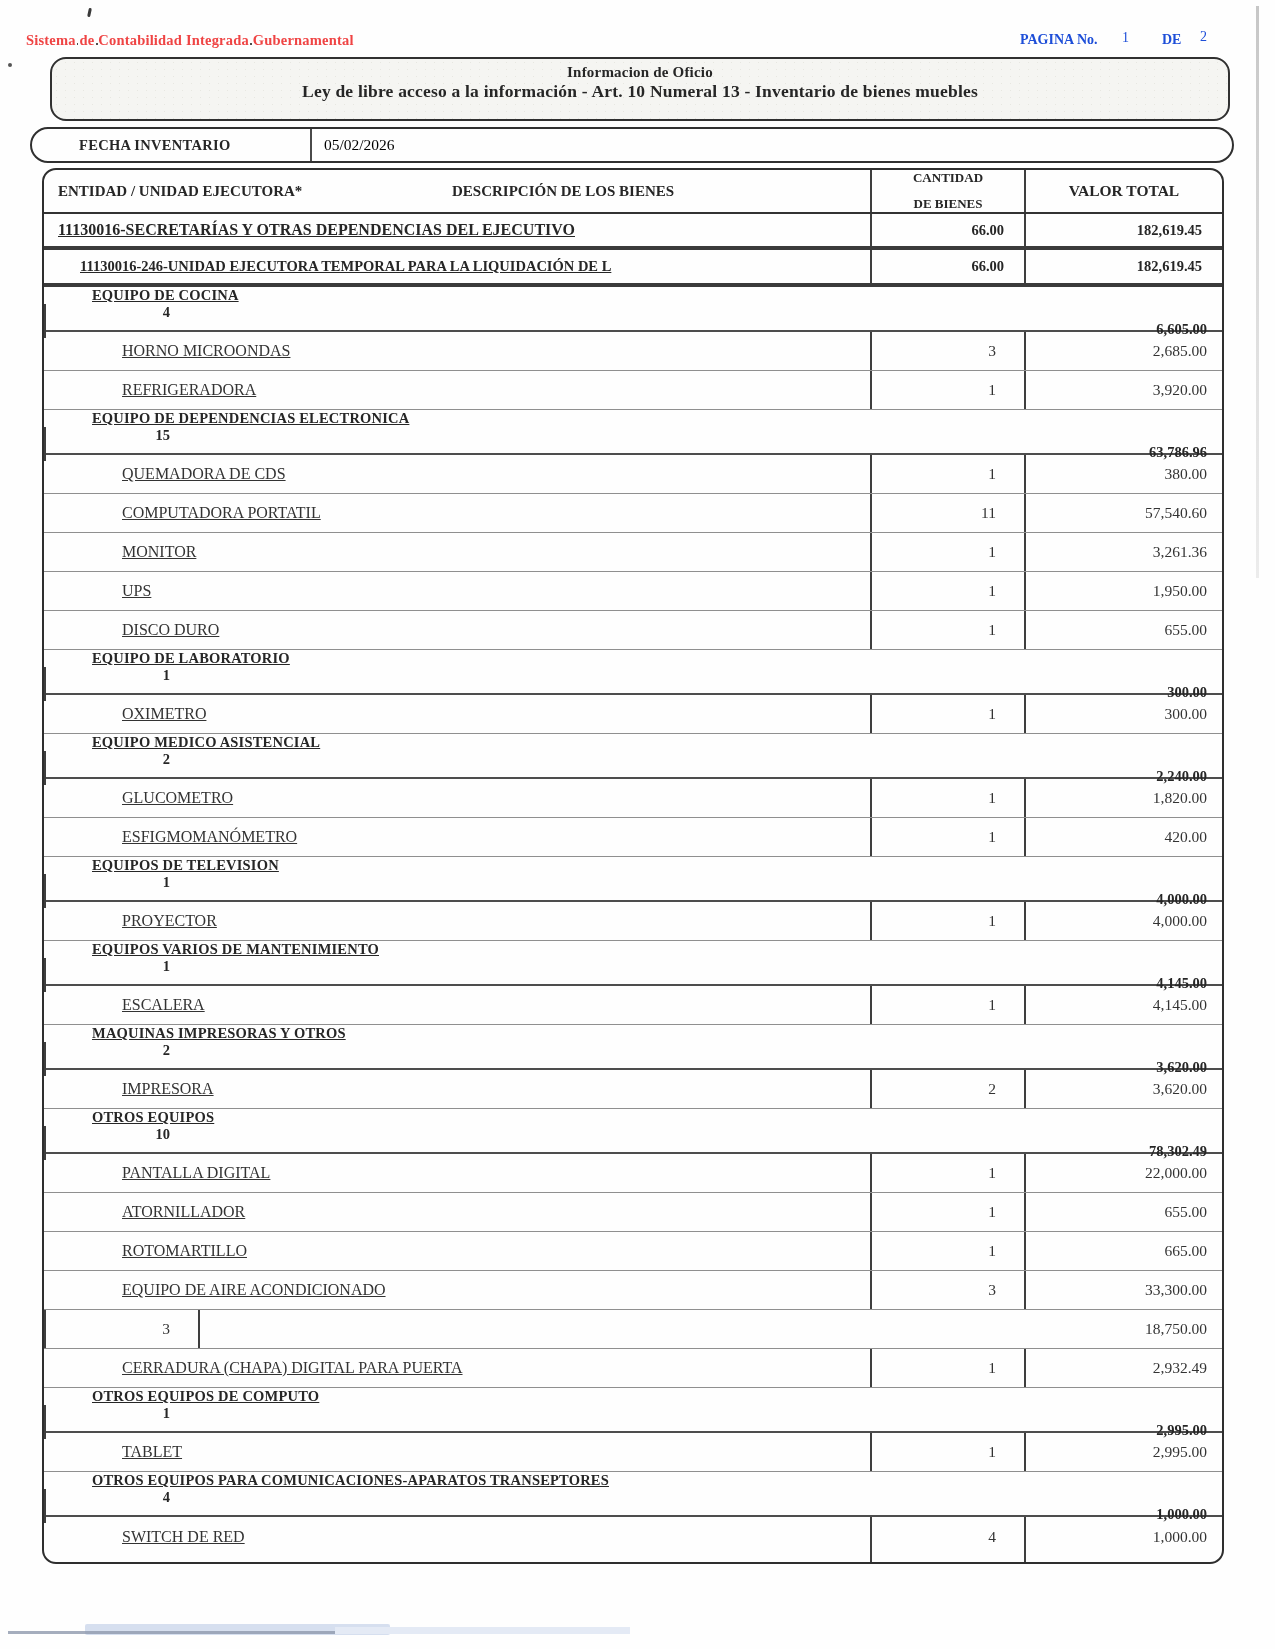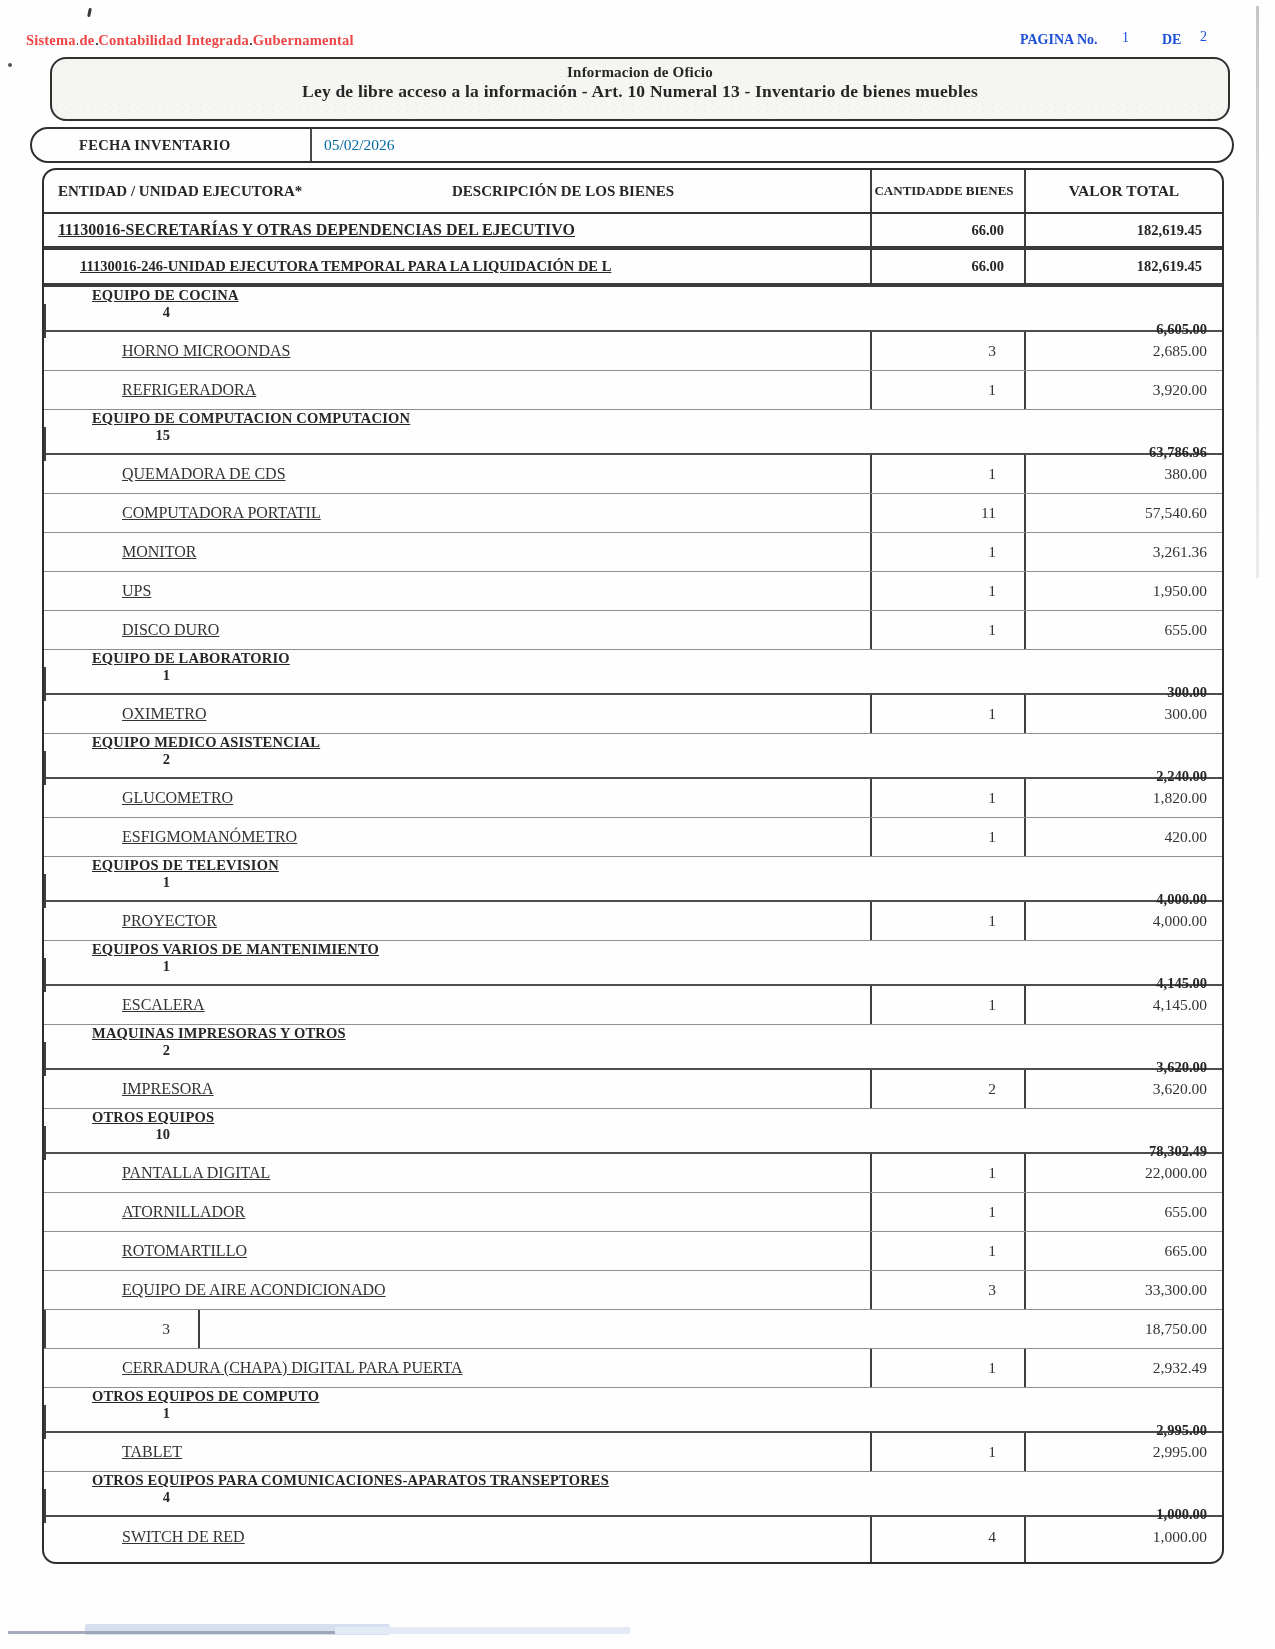--- a/index.html
+++ b/index.html
@@ -28,35 +28,35 @@
   }
   .info-box .l1 { margin-top:5px; font-size:15px; font-weight:bold; letter-spacing:.2px; }
   .info-box .l2 { font-size:17.5px; font-weight:bold; letter-spacing:.2px; }
   
   .fecha-box {
     position:absolute; left:30px; top:127px; width:1204px; height:36px;
     border:2.5px solid #303030; border-radius:19px; background:#fefefe;
   }
   .fecha-box .lbl { position:absolute; left:47px; top:8px; font-size:14.5px; font-weight:bold; letter-spacing:.3px; }
   .fecha-box .divider { position:absolute; left:278px; top:0; width:2px; height:100%; background:#4a4a4a; }
-  .fecha-box .val { position:absolute; left:292px; top:7px; font-size:15.5px; color:#0369a1; }
+  .fecha-box .val { position:absolute; left:292px; top:7px; font-size:15.5px; color:#000000; }
   
   .inv-table {
     position:absolute; left:42px; top:168px; width:1182px; height:1396px;
     border:2.5px solid #2e2e2e; border-radius:14px; overflow:hidden;
     display:flex; flex-direction:column; background:#fefefe;
   }
   .row { display:flex; flex:0 0 auto; }
   .c1 { width:826px; display:flex; align-items:center; position:relative;text-decoration:underline; }
   .c2 { width:154px; border-left:2px solid #3e3e3e; display:flex; align-items:center; justify-content:flex-end; padding-right:28px; }
   .c3 { flex:1; border-left:2px solid #3e3e3e; display:flex; align-items:center; justify-content:flex-end; padding-right:15px; }
   .row.thead { height:44px; border-bottom:2.5px solid #333; }
   .row.thead .c1 .hl { position:absolute; left:14px; font-size:15px; font-weight:bold; }
   .row.thead .c1 .hr { position:absolute; left:408px; font-size:15px; font-weight:bold; }
-  .row.thead .c2 { flex-direction:row; justify-content:center; padding-right:8px; font-size:13px; font-weight:bold; line-height:1.25; text-align:center; }
+  .row.thead .c2 { flex-direction:column; justify-content:space-between; padding-right:0; font-size:13px; font-weight:bold; line-height:1.25; text-align:center; }
   .row.thead .c3 { font-size:15.5px; font-weight:bold; justify-content:center; padding-right:0; }
   .row.entity   { height:36px; border-bottom:4px solid #3b3b3b; font-weight:bold; }
   .row.unit     { height:37px; border-bottom:4px solid #3b3b3b; font-weight:bold; }
   .row.category { height:45px; border-bottom:2.5px solid #4d4d4d; font-weight:bold;flex-direction:column; }
   .row.item     { height:39px; border-bottom:1.5px solid #8f8f8f; }
   .row.entity .c1   { padding-left:14px; font-size:16px; }
   .row.unit .c1     { padding-left:36px; font-size:14.5px; }
   .row.category .c1 { padding-left:48px; font-size:14.5px; letter-spacing:.2px; }
   .row.item .c1     { padding-left:78px; font-size:16px; color:#333; }
   .row.entity .c2, .row.entity .c3, .row.unit .c2, .row.unit .c3 { font-size:14.5px; padding-right:20px; }
@@ -135,21 +135,21 @@
           <div class="c1">HORNO MICROONDAS</div>
           <div class="c2">3</div>
           <div class="c3">2,685.00</div>
         </div>
         <div class="row item">
           <div class="c1">REFRIGERADORA</div>
           <div class="c2">1</div>
           <div class="c3">3,920.00</div>
         </div>
         <div class="row category">
-          <div class="c1">EQUIPO DE COMPUTACION COMPUTACION</div>
+          <div class="c1">EQUIPO DE DEPENDENCIAS ELECTRONICA</div>
           <div class="c2">15</div>
           <div class="c3">63,786.96</div>
         </div>
         <div class="row item">
           <div class="c1">QUEMADORA DE CDS</div>
           <div class="c2">1</div>
           <div class="c3">380.00</div>
         </div>
         <div class="row item">
           <div class="c1">COMPUTADORA PORTATIL</div>

